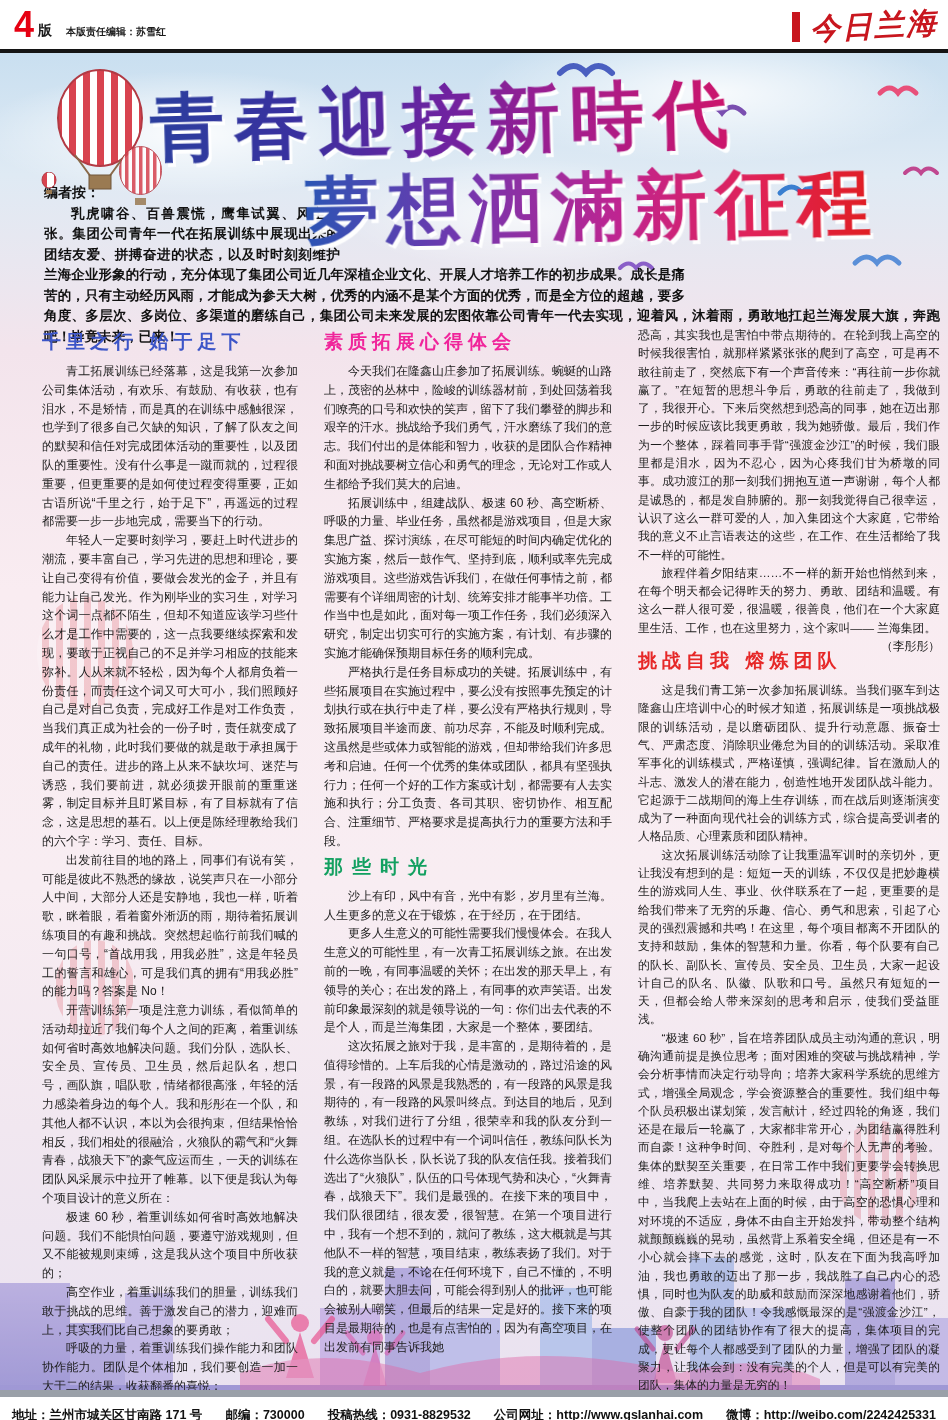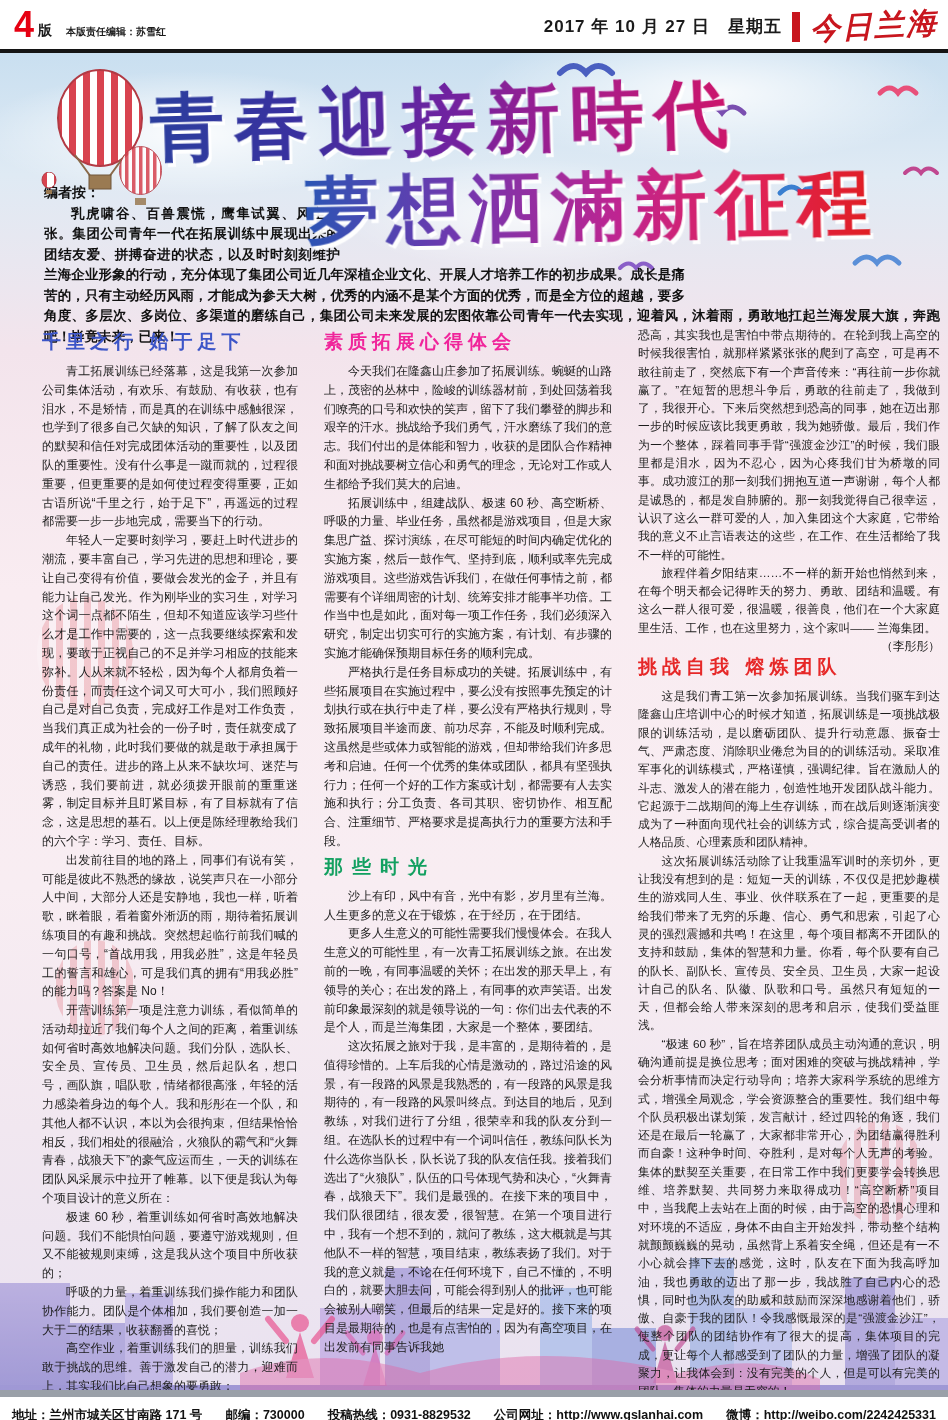--- a/index.html
+++ b/index.html
@@ -55,42 +55,41 @@
   .col2{width:288px;}
   .col3{width:302px;}
   .col,.col p{font-size:12px;line-height:18.8px;text-align:justify;color:#1c1c1c;}
   .col3,.col3 p{font-size:11.8px;line-height:18.3px;}
   .col p{margin:0;text-indent:2em;}
   .art-title{font-family:"DejaVu Serif",serif;font-weight:bold;text-align:left;
              font-size:19px;letter-spacing:5px;text-indent:0;margin:2px 0 8px 0;line-height:26px;}
   .t-blue{color:#3c55c8;}
   .t-pink{color:#f0259b;}
   .t-green{color:#12a060;letter-spacing:9px;}
-  .t-red{color:#e62828;margin-top:16px;}
+  .t-red{color:#e62828;margin-top:10px;}
   .byline{float:right;text-indent:0;font-family:"DejaVu Serif",serif;}
 
   
   .footer-shade{position:absolute;left:0;right:0;top:1390px;height:7px;background:#9aa0a8;z-index:4;}
   .footer{position:absolute;left:0;right:0;top:1397px;height:37px;background:#fff;z-index:5;
           display:flex;align-items:center;justify-content:space-between;
           padding:0 12px;font-size:12.5px;font-weight:bold;color:#111;}
 </style>
 </head>
 <body>
 
 <div class="page">
 
   <div class="masthead">
     <div class="mh-left">
       <span class="mh-pagenum">4</span>
       <span class="mh-pagelabel">版</span>
       <span class="mh-editor">本版责任编辑：苏雪红</span>
     </div>
     <div class="mh-right">
-      <span class="mh-date">2017 年 10 月 27 日　星期五</span>
       <span class="mh-divider"></span>
       <span class="mh-paper">今日兰海</span>
     </div>
   </div>
   <div class="masthead-rule"></div>
 
   <div class="bg">
     <svg width="948" height="1344" viewBox="0 0 948 1344">
       <defs>
         <pattern id="stripes" width="14" height="14" patternUnits="userSpaceOnUse">
@@ -181,22 +180,22 @@
 
   <div class="cols">
 
     <div class="col col1">
       <div class="art-title t-blue">千里之行 始于足下</div>
       <p>青工拓展训练已经落幕，这是我第一次参加公司集体活动，有欢乐、有鼓励、有收获，也有泪水，不是矫情，而是真的在训练中感触很深，也学到了很多自己欠缺的知识，了解了队友之间的默契和信任对完成团体活动的重要性，以及团队的重要性。没有什么事是一蹴而就的，过程很重要，但更重要的是如何使过程变得重要，正如古语所说“千里之行，始于足下”，再遥远的过程都需要一步一步地完成，需要当下的行动。</p>
       <p>年轻人一定要时刻学习，要赶上时代进步的潮流，要丰富自己，学习先进的思想和理论，要让自己变得有价值，要做会发光的金子，并且有能力让自己发光。作为刚毕业的实习生，对学习这个词一点都不陌生，但却不知道应该学习些什么才是工作中需要的，这一点我要继续探索和发现，要敢于正视自己的不足并学习相应的技能来弥补。人从来就不轻松，因为每个人都肩负着一份责任，而责任这个词又可大可小，我们照顾好自己是对自己负责，完成好工作是对工作负责，当我们真正成为社会的一份子时，责任就变成了成年的礼物，此时我们要做的就是敢于承担属于自己的责任。进步的路上从来不缺坎坷、迷茫与诱惑，我们要前进，就必须拨开眼前的重重迷雾，制定目标并且盯紧目标，有了目标就有了信念，这是思想的基石。以上便是陈经理教给我们的六个字：学习、责任、目标。</p>
       <p>出发前往目的地的路上，同事们有说有笑，可能是彼此不熟悉的缘故，说笑声只在一小部分人中间，大部分人还是安静地，我也一样，听着歌，眯着眼，看着窗外淅沥的雨，期待着拓展训练项目的有趣和挑战。突然想起临行前我们喊的一句口号，“首战用我，用我必胜”，这是年轻员工的誓言和雄心，可是我们真的拥有“用我必胜”的能力吗？答案是 No！</p>
       <p>开营训练第一项是注意力训练，看似简单的活动却拉近了我们每个人之间的距离，着重训练如何省时高效地解决问题。我们分队，选队长、安全员、宣传员、卫生员，然后起队名，想口号，画队旗，唱队歌，情绪都很高涨，年轻的活力感染着身边的每个人。我和彤彤在一个队，和其他人都不认识，本以为会很拘束，但结果恰恰相反，我们相处的很融洽，火狼队的霸气和“火舞青春，战狼天下”的豪气应运而生，一天的训练在团队风采展示中拉开了帷幕。以下便是我认为每个项目设计的意义所在：</p>
       <p>极速 60 秒，着重训练如何省时高效地解决问题。我们不能惧怕问题，要遵守游戏规则，但又不能被规则束缚，这是我从这个项目中所收获的；</p>
+      <p>高空作业，着重训练我们的胆量，训练我们敢于挑战的思维。善于激发自己的潜力，迎难而上，其实我们比自己想象的要勇敢；</p>
       <p>呼吸的力量，着重训练我们操作能力和团队协作能力。团队是个体相加，我们要创造一加一大于二的结果，收获翻番的喜悦；</p>
-      <p>高空作业，着重训练我们的胆量，训练我们敢于挑战的思维。善于激发自己的潜力，迎难而上，其实我们比自己想象的要勇敢；</p>
 
     </div>
 
     <div class="col col2">
       <div class="art-title t-pink">素质拓展心得体会</div>
       <p>今天我们在隆鑫山庄参加了拓展训练。蜿蜒的山路上，茂密的丛林中，险峻的训练器材前，到处回荡着我们嘹亮的口号和欢快的笑声，留下了我们攀登的脚步和艰辛的汗水。挑战给予我们勇气，汗水磨练了我们的意志。我们付出的是体能和智力，收获的是团队合作精神和面对挑战要树立信心和勇气的理念，无论对工作或人生都给予我们莫大的启迪。</p>
       <p>拓展训练中，组建战队、极速 60 秒、高空断桥、呼吸的力量、毕业任务，虽然都是游戏项目，但是大家集思广益、探讨演练，在尽可能短的时间内确定优化的实施方案，然后一鼓作气、坚持到底，顺利或率先完成游戏项目。这些游戏告诉我们，在做任何事情之前，都需要有个详细周密的计划、统筹安排才能事半功倍。工作当中也是如此，面对每一项工作任务，我们必须深入研究，制定出切实可行的实施方案，有计划、有步骤的实施才能确保预期目标任务的顺利完成。</p>
       <p>严格执行是任务目标成功的关键。拓展训练中，有些拓展项目在实施过程中，要么没有按照事先预定的计划执行或在执行中走了样，要么没有严格执行规则，导致拓展项目半途而废、前功尽弃，不能及时顺利完成。这虽然是些或体力或智能的游戏，但却带给我们许多思考和启迪。任何一个优秀的集体或团队，都具有坚强执行力；任何一个好的工作方案或计划，都需要有人去实施和执行；分工负责、各司其职、密切协作、相互配合、注重细节、严格要求是提高执行力的重要方法和手段。</p>
       <div class="art-title t-green">那些时光</div>
       <p>沙上有印，风中有音，光中有影，岁月里有兰海。人生更多的意义在于锻炼，在于经历，在于团结。</p>

